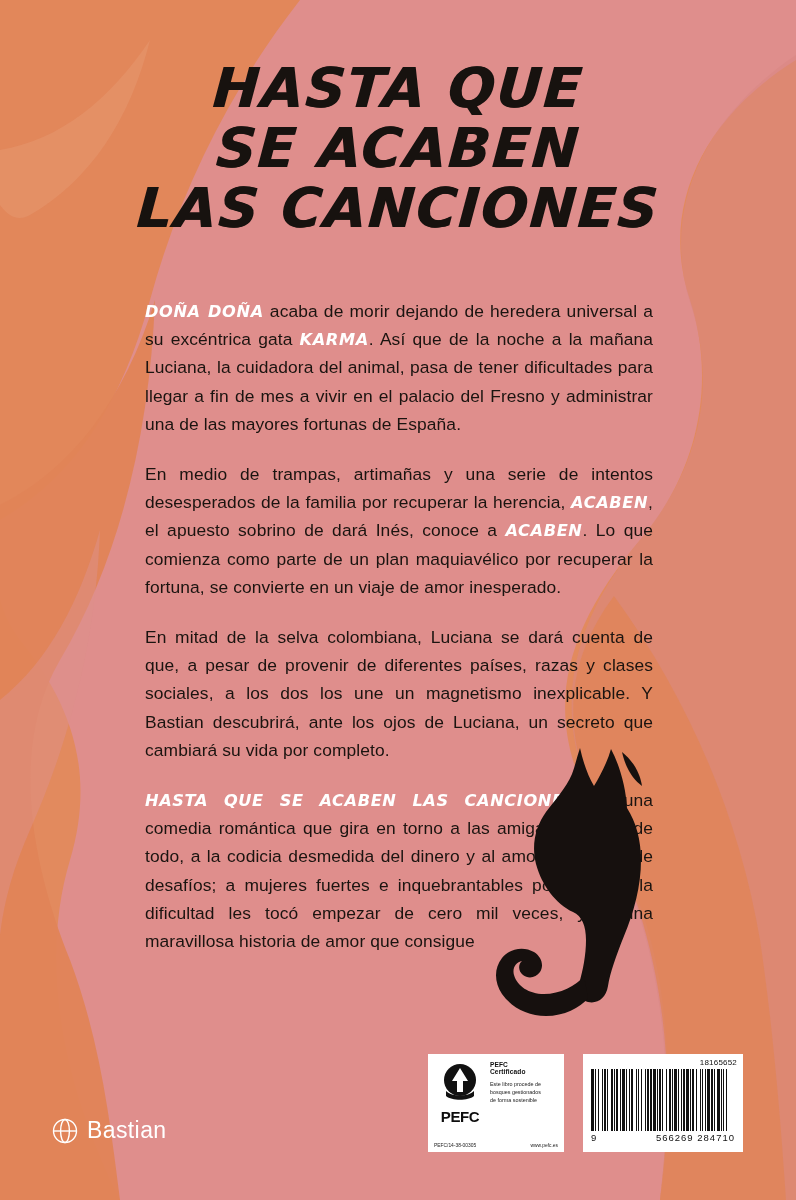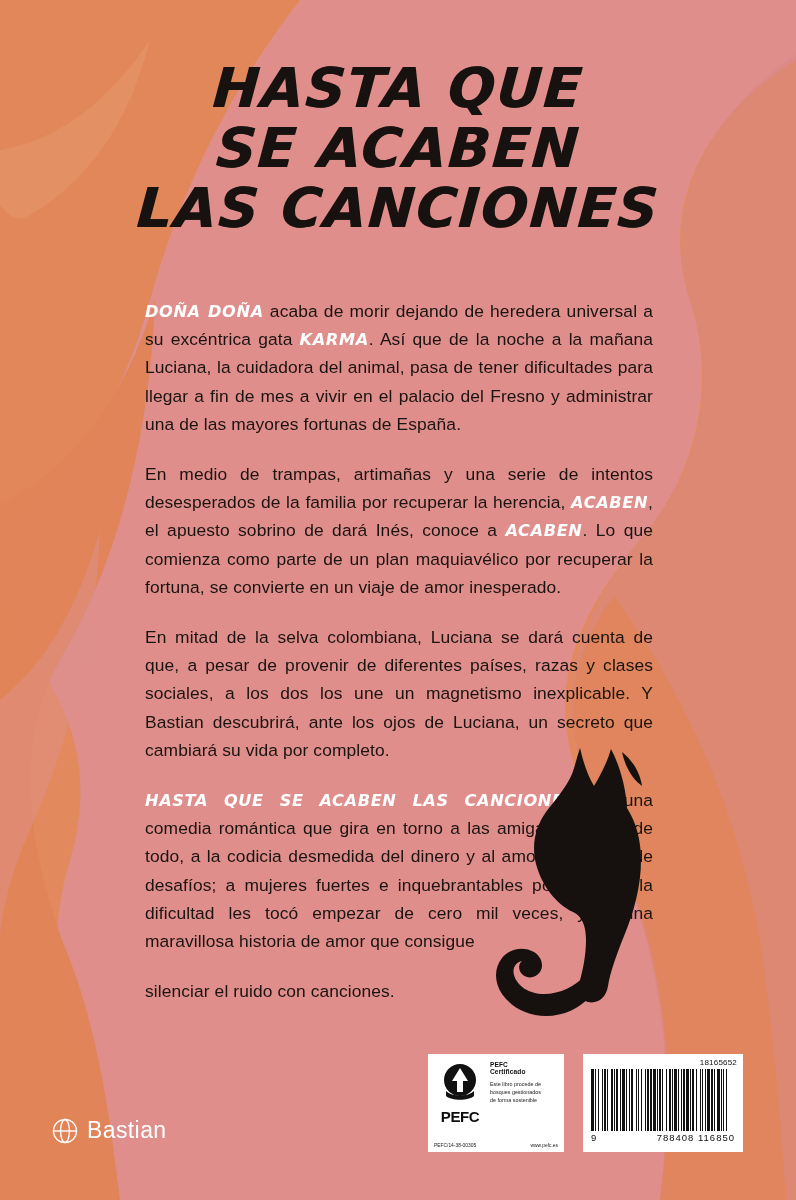--- a/index.html
+++ b/index.html
@@ -234,21 +234,20 @@
 
   <div class="blurb">
 
     <p><span class="hl">DOÑA DOÑA</span><span> acaba de morir dejando de heredera universal a su excéntrica gata </span><span class="hl">KARMA</span><span>. Así que de la noche a la mañana Luciana, la cuidadora del animal, pasa de tener dificultades para llegar a fin de mes a vivir en el palacio del Fresno y administrar una de las mayores fortunas de España.</span></p>
 
     <p><span>En medio de trampas, artimañas y una serie de intentos desesperados de la familia por recuperar la herencia, </span><span class="hl">ACABEN</span><span>, el apuesto sobrino de dará Inés, conoce a </span><span class="hl">ACABEN</span><span>. Lo que comienza como parte de un plan maquiavélico por recuperar la fortuna, se convierte en un viaje de amor inesperado.</span></p>
 
     <p>En mitad de la selva colombiana, Luciana se dará cuenta de que, a pesar de provenir de diferentes países, razas y clases sociales, a los dos los une un magnetismo inexplicable. Y Bastian descubrirá, ante los ojos de Luciana, un secreto que cambiará su vida por completo.</p>
 
     <p><span class="hl upper">HASTA QUE SE ACABEN LAS CANCIONES</span><span> es una comedia romántica que gira en torno a las amigas capaces de todo, a la codicia desmedida del dinero y al amor puro lleno de desafíos; a mujeres fuertes e inquebrantables porque ante la dificultad les tocó empezar de cero mil veces, y a una maravillosa historia de amor que consigue</span></p>
-    <p class="noj">silenciar el ruido con canciones.</p>
   </div>
 
   <div class="cat">
     <svg width="215" height="285" viewBox="0 0 215 285">
       <path fill="#16100e" d="M96,12 C99,26 104,40 110,50 C116,40 123,27 127,13 C136,30 142,52 143,72
         C152,86 157,104 157,124 C157,150 150,176 140,200 C132,220 126,237 124,250
         C122,262 114,268 104,266 C96,264 92,257 95,248 C99,234 102,219 102,204
         C102,190 98,180 89,176 C72,168 58,150 52,128 C47,108 52,90 62,76
         C71,64 82,52 88,38 C91,30 93,21 96,12 Z"></path>
       <path fill="#16100e" d="M104,262 C96,272 80,280 62,280 C44,280 28,272 18,258
@@ -380,17 +379,17 @@
         <i style="width: 1px; background: transparent;"></i>
         <i style="width: 1px; background: rgb(17, 17, 17);"></i>
         <i style="width: 1px; background: transparent;"></i>
         <i style="width: 1px; background: rgb(17, 17, 17);"></i>
         <i style="width: 2px; background: transparent;"></i>
         <i style="width: 1px; background: rgb(17, 17, 17);"></i>
         <i style="width: 3px; background: transparent;"></i>
       </div>
     <div class="ean">
       <span>9</span>
-      <span>788408 116850</span>
+      <span>566269 284710</span>
     </div>
   </div>
 
 </div>
 
 </body></html>

